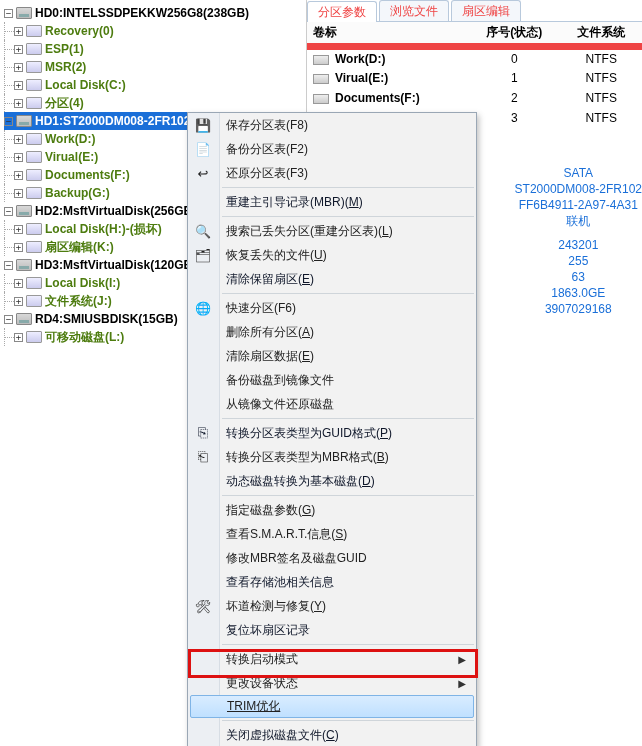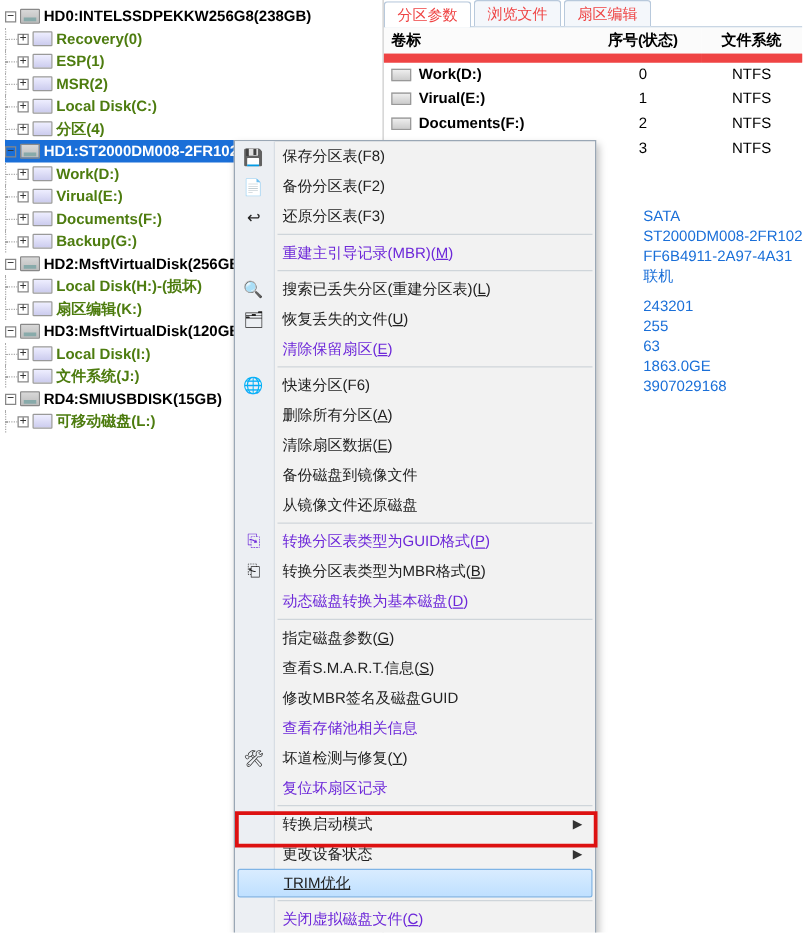--- a/index.html
+++ b/index.html
@@ -41,31 +41,31 @@
   .right-pane{flex:1;position:relative;overflow:hidden;}
   .tabs{display:flex;border-bottom:1px solid #b8c9dc;height:22px;}
   .tab{padding:2px 10px;border:1px solid #b8c9dc;border-bottom:none;margin-right:2px;background:#f4f7fb;border-radius:3px 3px 0 0;color:#ef4444;}
   .tab.active{background:#fff;font-weight:normal;position:relative;top:1px;}
   .vol-table{width:100%;border-collapse:collapse;}
   .vol-table th,.vol-table td{font-size:12px;padding:2px 6px;text-align:left;height:20px;}
   .vol-table th.num,.vol-table td.num{text-align:center;}
   .vol-table thead th{color:#000;background:#fbfbfb;border-bottom:7px solid #ef4444;}
   .vol-table tbody td.name{font-weight:bold;}
   .vol-table .vicon{width:16px;height:10px;display:inline-block;background:linear-gradient(#eee,#ccc);border:1px solid #999;margin-right:6px;vertical-align:middle;}
-  .info-block{position:absolute;right:0;top:165px;text-align:left;color:#1a6fd8;font-size:12px;line-height:16px;padding-right:0;}
+  .info-block{position:absolute;right:0;top:165px;text-align:center;color:#1a6fd8;font-size:12px;line-height:16px;padding-right:0;}
   
   .context-menu{
     position:absolute; left:187px; top:112px; width:290px;
     background:#f2f2f2; border:1px solid #9aa7b5;
     box-shadow:2px 3px 6px rgba(0,0,0,0.25);
     z-index:50;
   }
   .menu-gutter{position:absolute;left:0;top:0;bottom:0;width:32px;background:#eceff3;border-right:1px solid #d7dde4;}
   .menu-item{position:relative;height:24px;display:flex;align-items:center;padding-left:38px;padding-right:10px;color:#222;}
-  .menu-item.disabled{color:#6d28d9;}
+  .menu-item.disabled{color:#0f172a;}
   .menu-item .micon{position:absolute;left:6px;top:3px;width:18px;height:18px;display:flex;align-items:center;justify-content:center;font-size:13px;}
   .menu-item .arrow{margin-left:auto;color:#333;font-size:10px;}
   .menu-item .u{text-decoration:underline;}
   .menu-sep{height:1px;margin:2px 2px 2px 34px;background:#cfd5da;}
   .menu-item.highlight{
     background:linear-gradient(#d9ecff,#bfe0ff);
     border:1px solid #7fb4e6;border-radius:2px;
     margin:0 2px;padding-left:36px;height:23px;text-decoration:underline;
   }
   .red-box{

